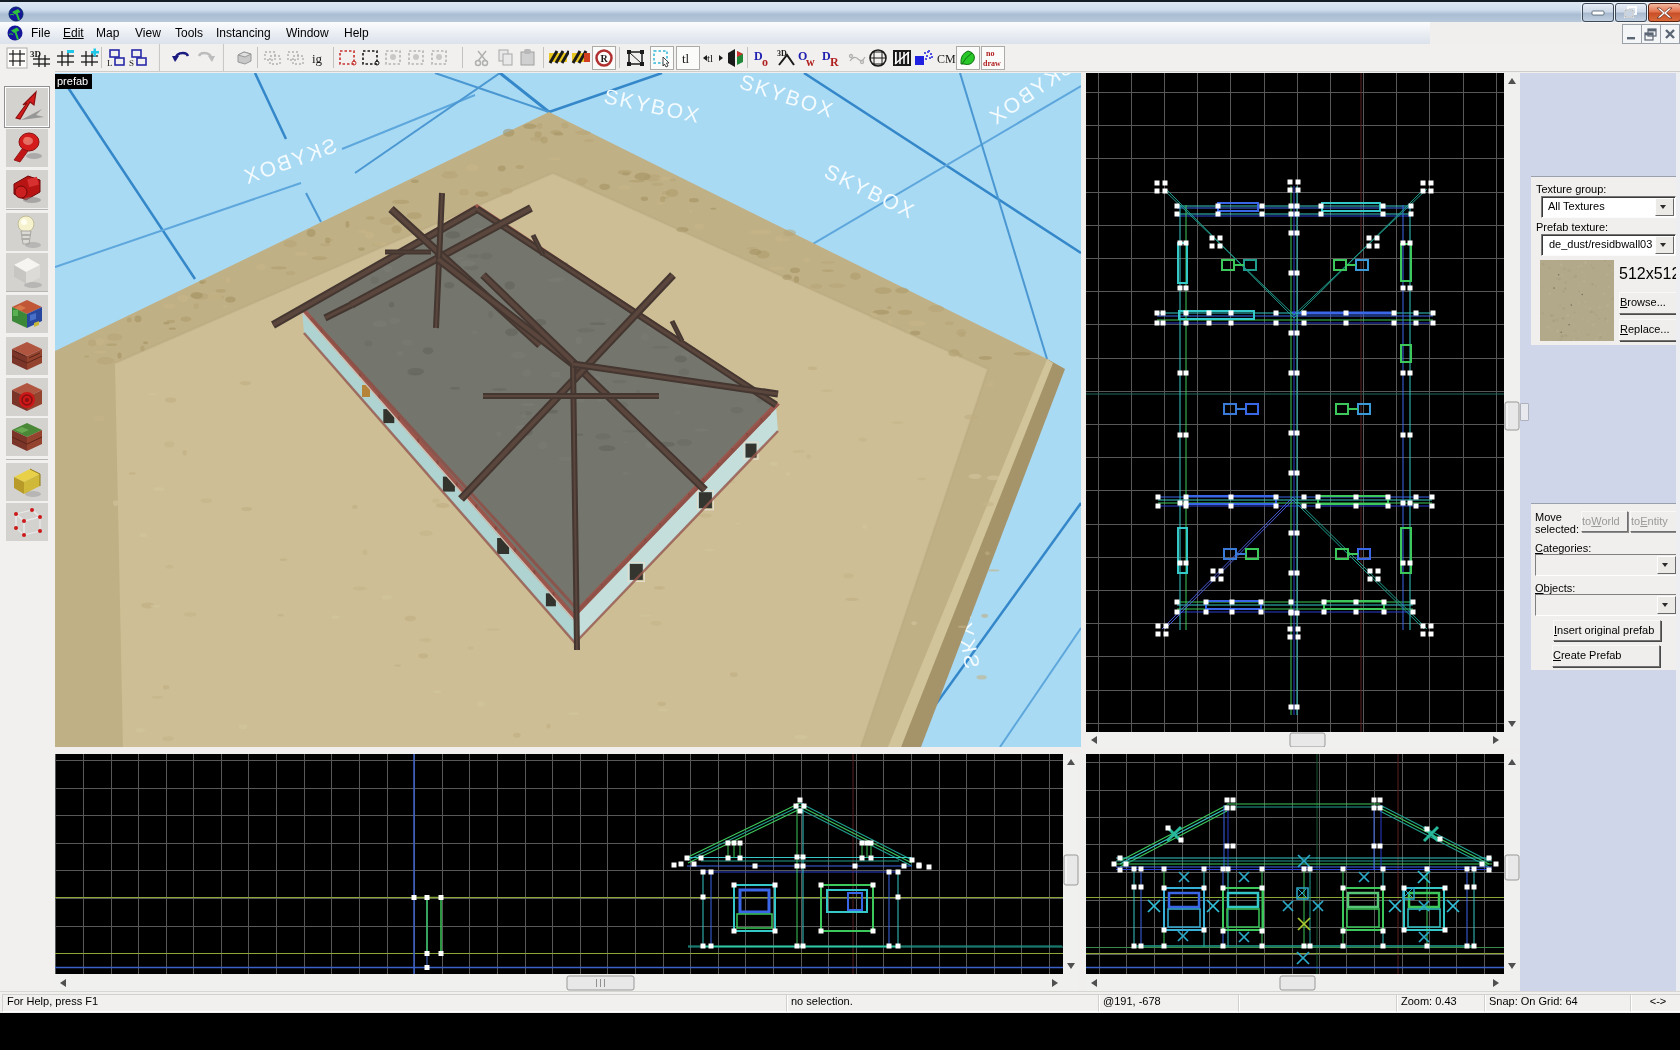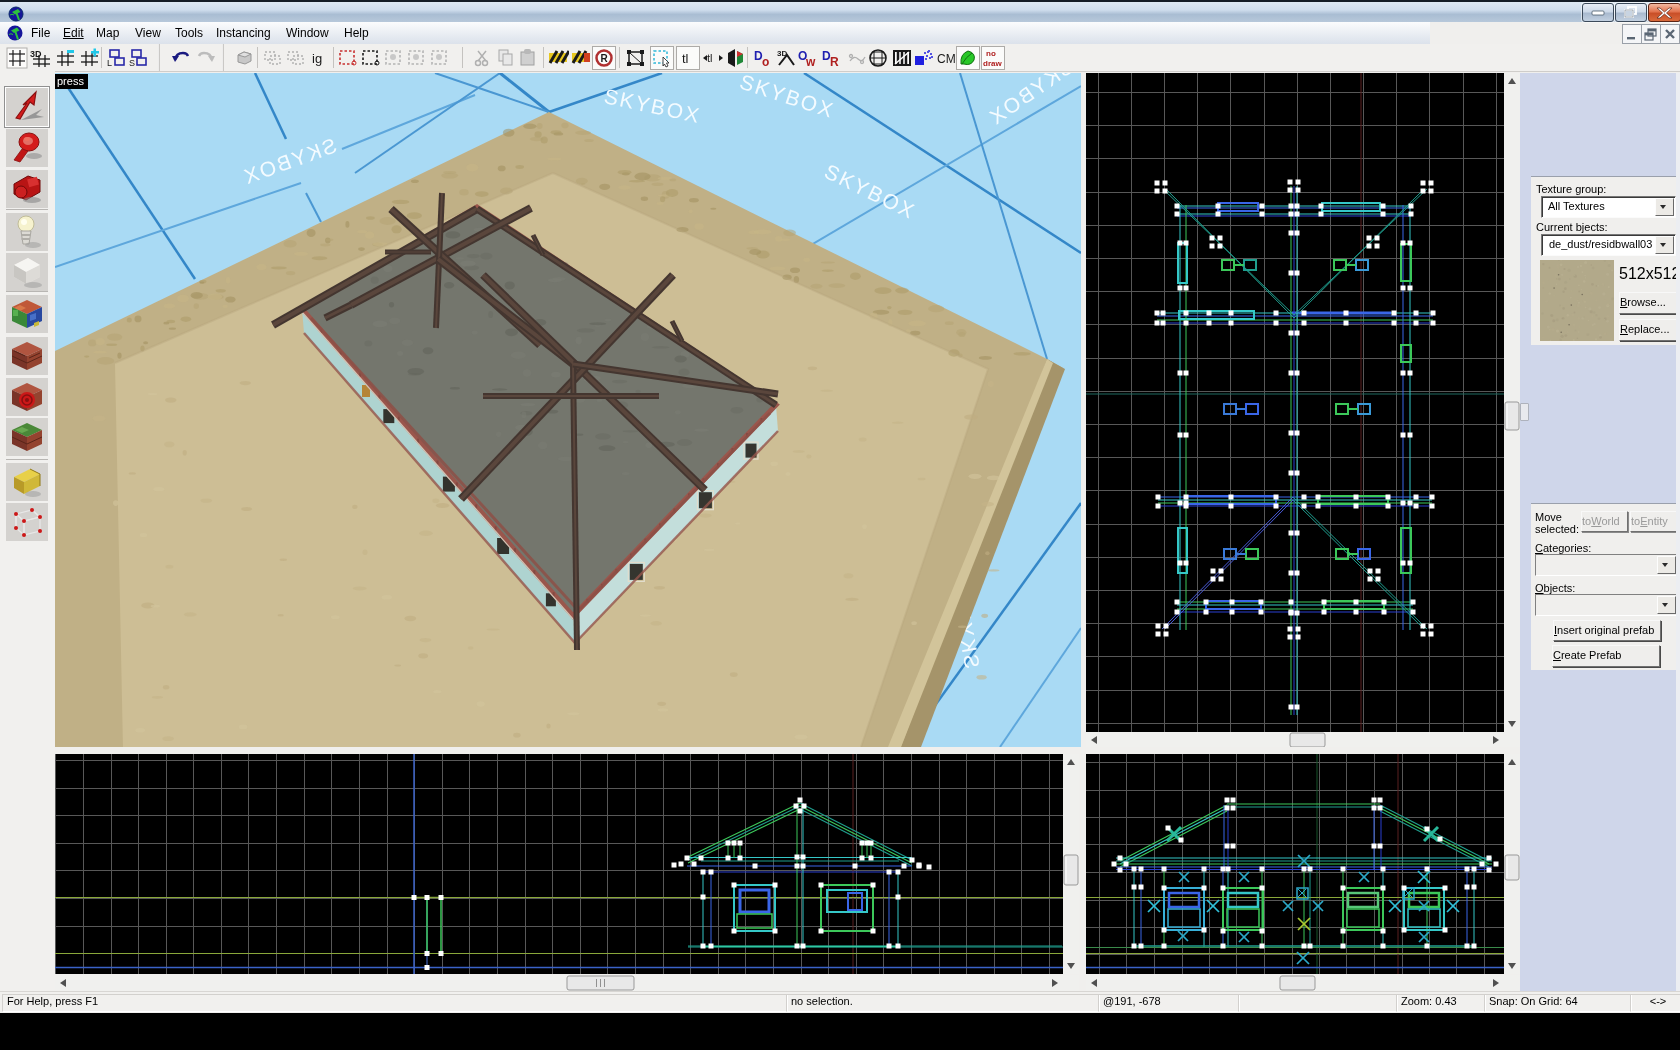--- a/index.html
+++ b/index.html
@@ -19,21 +19,21 @@
 #menubar{position:absolute;left:0;top:22px;width:1430px;height:22px;
   background:linear-gradient(#fbfcfd,#e4e9f0 70%,#dce2eb);border-bottom:1px solid #a8abb0;}
 .menuitem{position:absolute;top:4px;font-size:12px;color:#000;}
 .mdibtn{position:absolute;top:2px;width:18px;height:18px;background:#f4f5f7;border:1px solid #9aa0a8;
   color:#5a6068;font-size:11px;text-align:center;line-height:16px;font-weight:bold;}
 
 #toolbar{position:absolute;left:0;top:44px;width:1680px;height:27px;background:#f1f0ee;
   border-bottom:1px solid #cfcdca;}
 .tsep{position:absolute;top:3px;height:21px;width:1px;background:#c4c2bf;}
 .tbar{position:absolute;top:0px;height:27px;width:2px;background:linear-gradient(90deg,#fff,#b8b6b3);}
-.ticon{position:absolute;top:3px;width:22px;height:22px;}
+.ticon{position:absolute;top:3px;width:22px;height:22px;font-family:Liberation Serif, serif;}
 
 #palette{position:absolute;left:0;top:71px;width:55px;height:941px;background:#f1f0ee;}
 .palbtn{position:absolute;left:6px;width:42px;height:38px;background:#d4d2cf;}
 .palsep{position:absolute;left:6px;width:42px;height:1px;background:#b8b6b3;}
 
 #v3d{position:absolute;left:55px;top:73px;width:1026px;height:674px;background:#a9daf4;overflow:hidden;}
 #v2dtop{position:absolute;left:1086px;top:73px;width:434px;height:674px;background:#000;}
 #vbl{position:absolute;left:55px;top:754px;width:1026px;height:237px;background:#f0efed;}
 #vbr{position:absolute;left:1086px;top:754px;width:434px;height:237px;background:#f0efed;}
 #camlabel{position:absolute;left:0px;top:1px;background:#000;color:#fff;font-size:11px;padding:1px 4px 2px 2px;}
@@ -872,21 +872,21 @@
         <line x1="518" y1="291" x2="723" y2="321" stroke="#5a463c" stroke-width="3" stroke-linecap="butt"></line>
         <line x1="428" y1="323" x2="604" y2="323" stroke="#443630" stroke-width="6" stroke-linecap="butt"></line>
         <line x1="428" y1="323" x2="604" y2="323" stroke="#5a463c" stroke-width="2" stroke-linecap="butt"></line>
         <line x1="488" y1="182" x2="478" y2="162" stroke="#443630" stroke-width="5" stroke-linecap="butt"></line>
         <line x1="488" y1="182" x2="478" y2="162" stroke="#5a463c" stroke-width="1" stroke-linecap="butt"></line>
         <line x1="627" y1="268" x2="617" y2="248" stroke="#443630" stroke-width="5" stroke-linecap="butt"></line>
         <line x1="627" y1="268" x2="617" y2="248" stroke="#5a463c" stroke-width="1" stroke-linecap="butt"></line>
         <line x1="296" y1="232" x2="270" y2="245" stroke="#443630" stroke-width="7" stroke-linecap="butt"></line>
         <line x1="296" y1="232" x2="270" y2="245" stroke="#5a463c" stroke-width="3" stroke-linecap="butt"></line>
       </svg>
-    <div id="camlabel">press</div>
+    <div id="camlabel">prefab</div>
   </div>
   <div id="v2dtop"><svg id="svgtop" width="434" height="674">
         <rect width="418" height="659" fill="#000"></rect>
         <line x1="12.5" y1="0" x2="12.5" y2="659" stroke="#585858" stroke-width="1"></line>
         <line x1="45.5" y1="0" x2="45.5" y2="659" stroke="#585858" stroke-width="1"></line>
         <line x1="78.5" y1="0" x2="78.5" y2="659" stroke="#585858" stroke-width="1"></line>
         <line x1="111.5" y1="0" x2="111.5" y2="659" stroke="#585858" stroke-width="1"></line>
         <line x1="144.5" y1="0" x2="144.5" y2="659" stroke="#585858" stroke-width="1"></line>
         <line x1="178.5" y1="0" x2="178.5" y2="659" stroke="#585858" stroke-width="1"></line>
         <line x1="211.5" y1="0" x2="211.5" y2="659" stroke="#585858" stroke-width="1"></line>
@@ -1512,21 +1512,21 @@
       </svg></div>
 
   <div id="rpanel">
     <div style="position:absolute;left:0px;top:330px;width:7px;height:16px;background:#e8e9ee;border:1px solid #aeb2bc;border-radius:1px;"></div>
     <div class="rsect" style="top:103px;height:168px;">
       <div class="rlabel" style="left:5px;top:6px;">Texture group:</div>
       <div class="combo" style="left:10px;top:19px;width:133px;">
         <div class="rlabel" style="left:6px;top:3px;">All Textures</div>
           <div class="cbtn"></div>
       </div>
-      <div class="rlabel" style="left:5px;top:44px;">Current bjects:</div>
+      <div class="rlabel" style="left:5px;top:44px;">Prefab texture:</div>
       <div class="combo" style="left:10px;top:57px;width:133px;">
         <div class="rlabel" style="left:7px;top:3px;">de_dust/residbwall03</div>
           <div class="cbtn"></div>
       </div>
       <div style="position:absolute;left:9px;top:83px;width:74px;height:81px;background:#b2a98a;overflow:hidden;"><svg width="74" height="81">
             <circle cx="45.7" cy="2.5" r="1.5" fill="#bdb494" opacity="0.6"></circle>
             <circle cx="21.4" cy="77.5" r="1.1" fill="#b5ac8c" opacity="0.6"></circle>
             <circle cx="22.0" cy="5.9" r="0.7" fill="#b5ac8c" opacity="0.6"></circle>
             <circle cx="30.8" cy="37.6" r="0.9" fill="#b9b092" opacity="0.6"></circle>
             <circle cx="23.1" cy="58.2" r="1.3" fill="#a59b7e" opacity="0.6"></circle>

